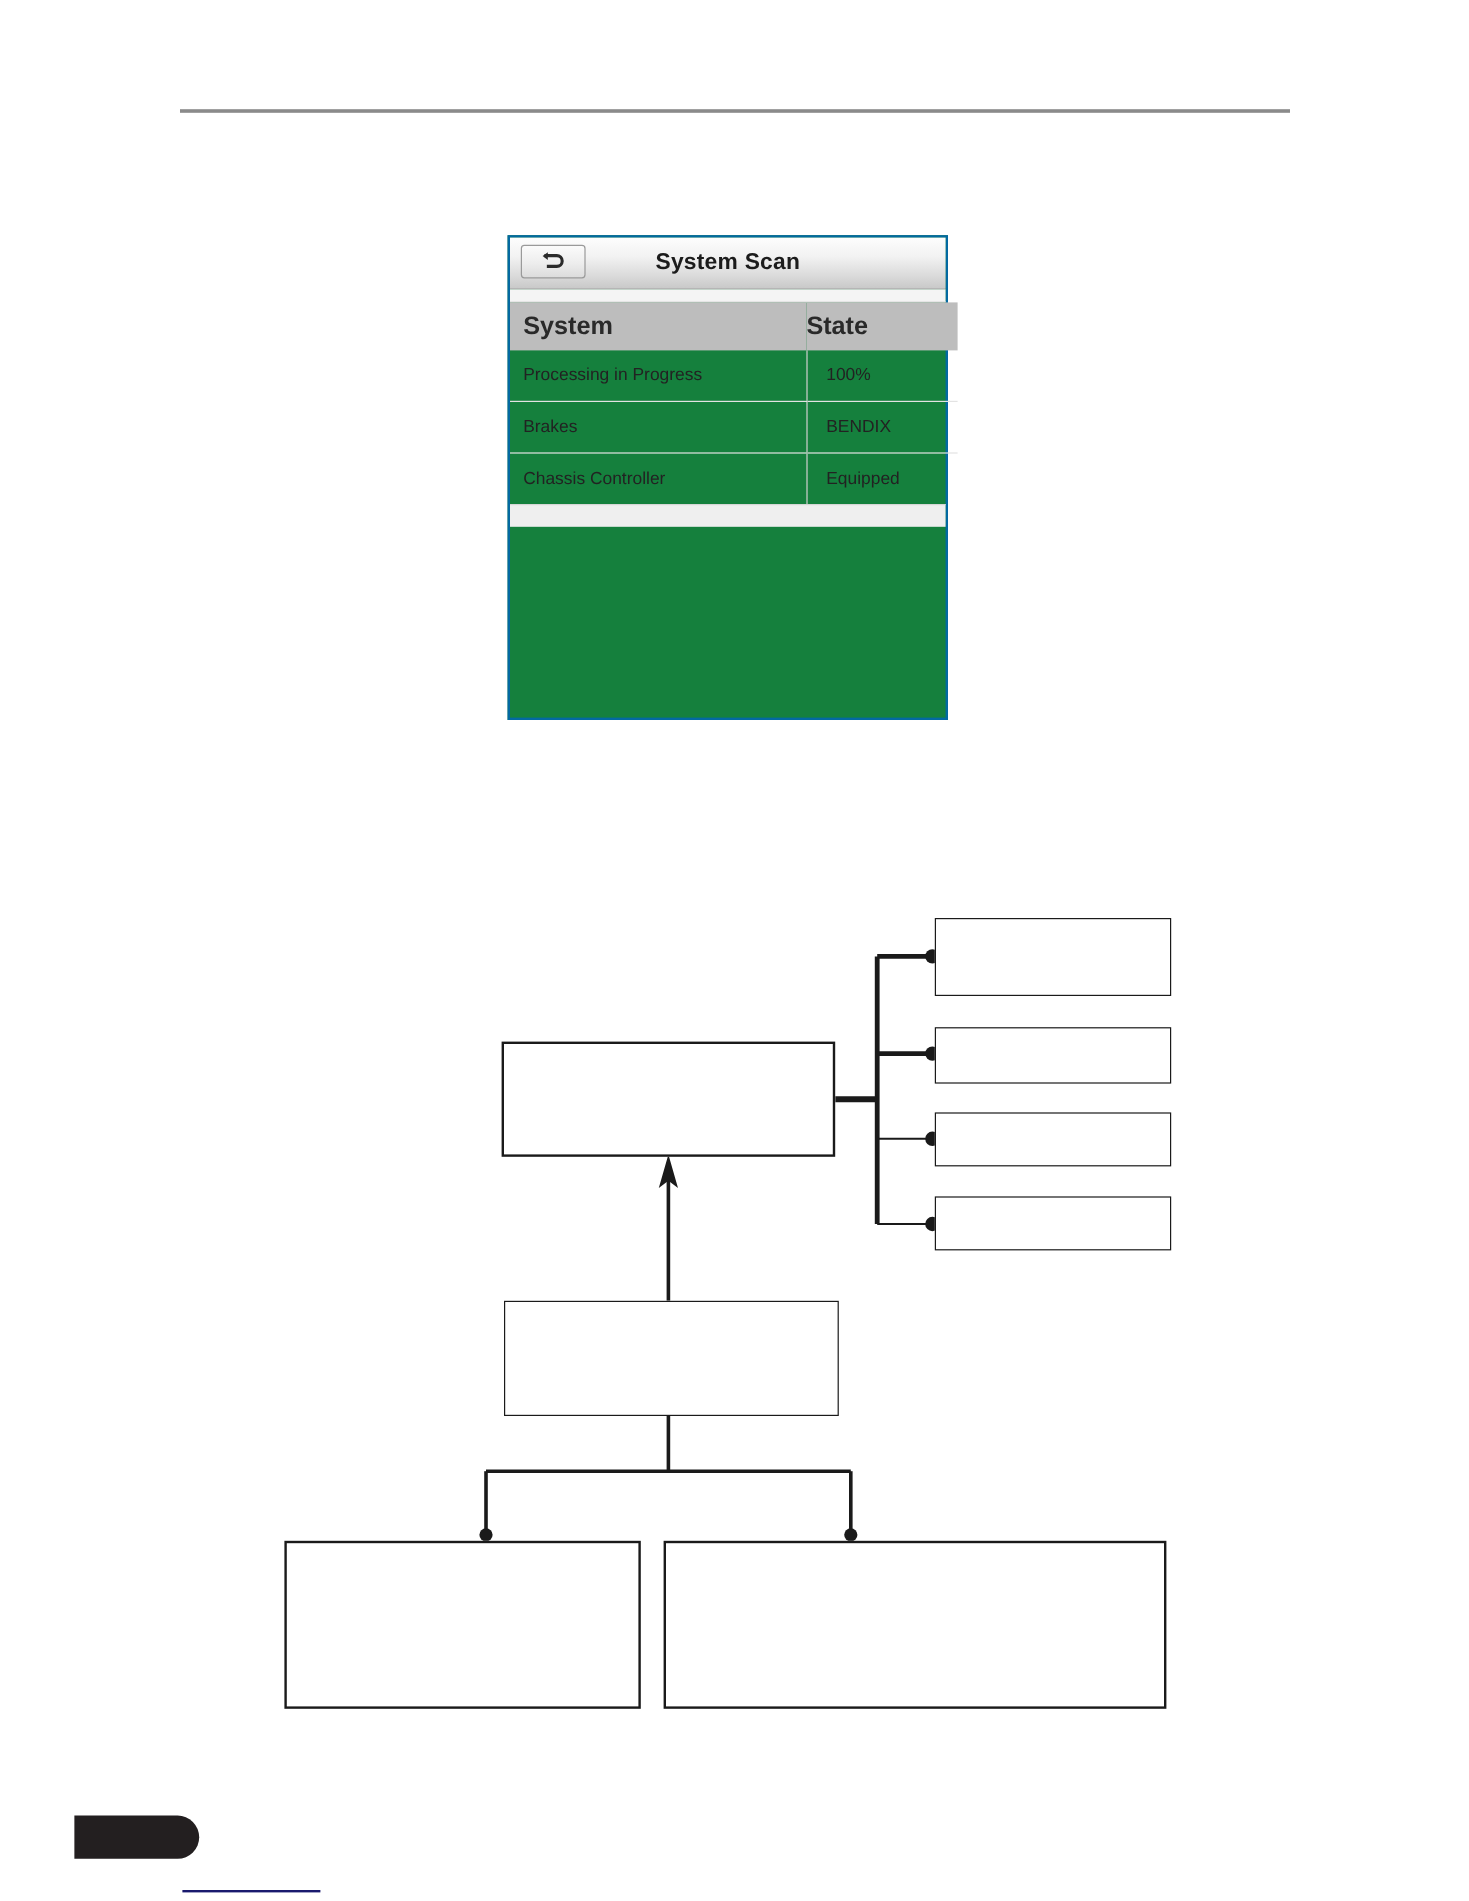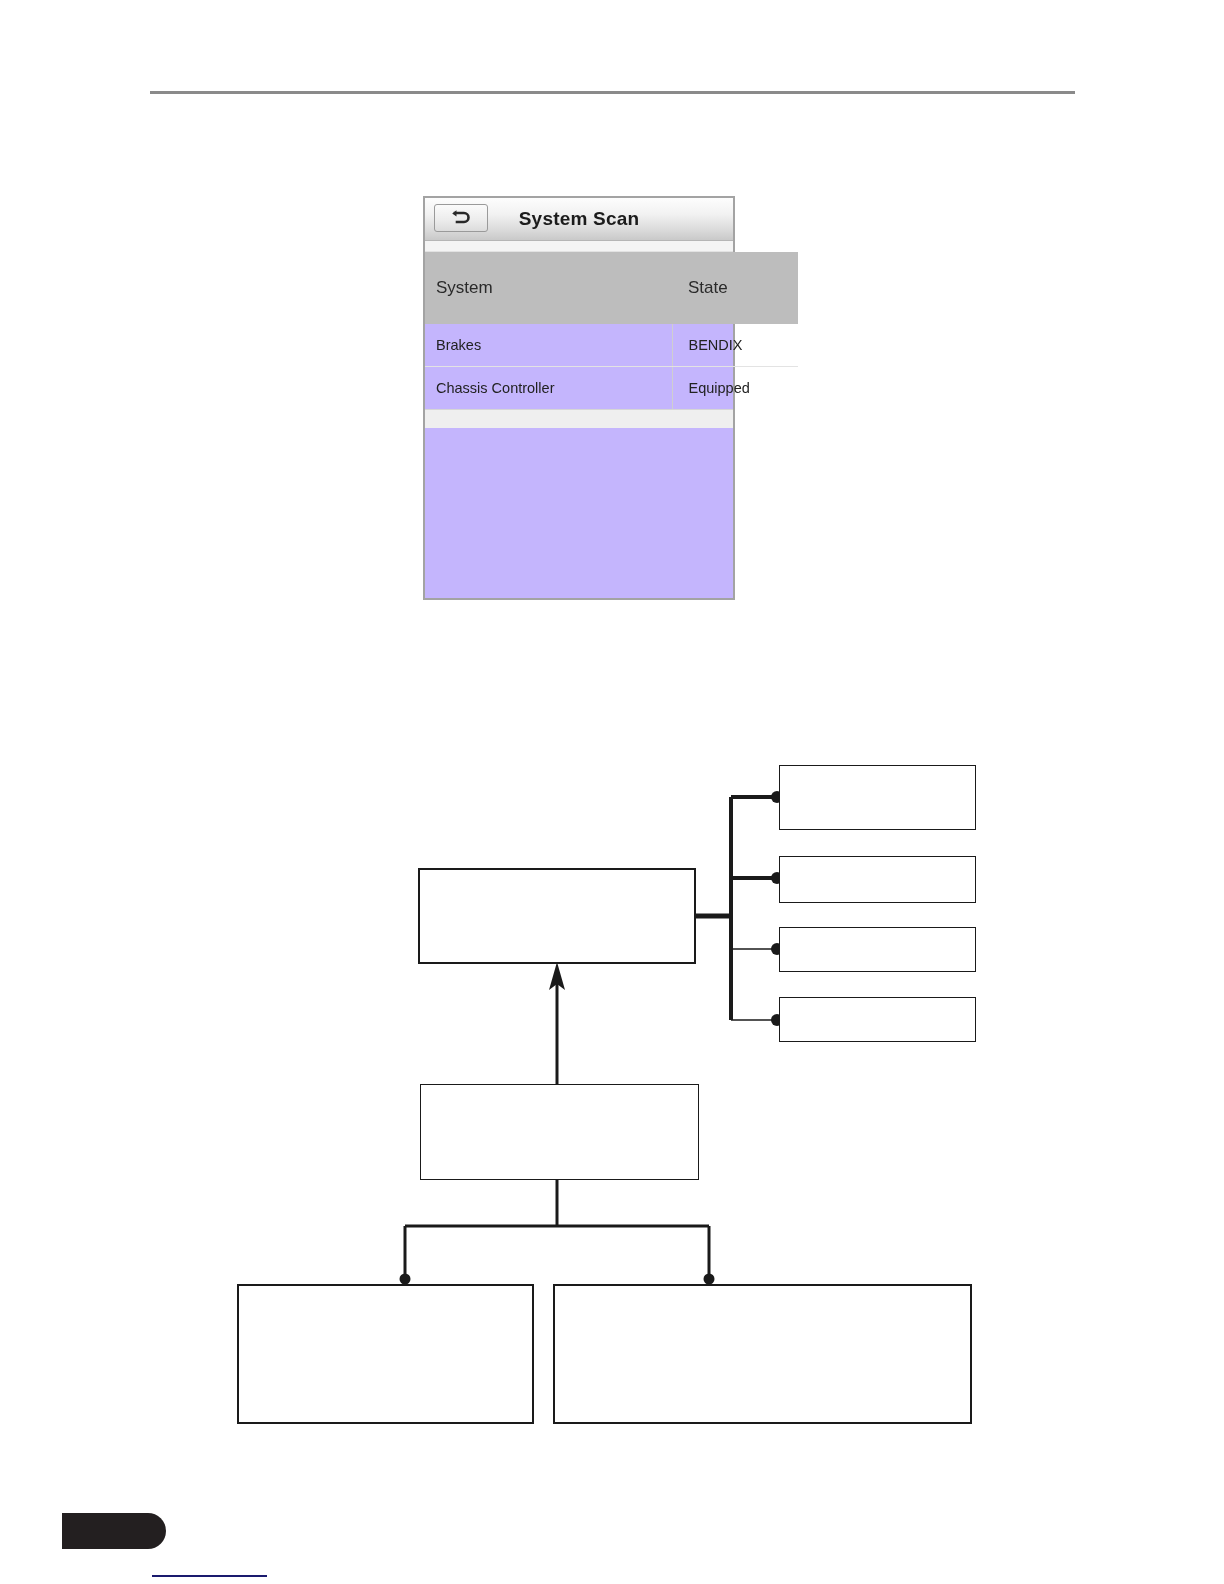--- a/index.html
+++ b/index.html
@@ -23,25 +23,25 @@
     width: 925px;
     height: 3px;
     background: #8a8a8a;
   }
 
   
   #device-panel {
     position: absolute;
     left: 423px;
     top: 196px;
-    width: 312px;
+    width: 367px;
     height: 404px;
-    border: 2px solid #a3a3a3;
+    border: 2px solid #0369a1;
     box-sizing: border-box;
-    background: #c4b5fd;
+    background: #15803d;
   }
 
   #titlebar {
     position: relative;
     height: 42px;
     background: linear-gradient(to bottom, #fdfdfd 0%, #f2f2f2 38%, #d9d9d9 78%, #c9c9c9 100%);
     border-bottom: 1px solid #b5b5b5;
   }
   #back-button {
     position: absolute;
@@ -80,24 +80,24 @@
 
   
   #scan-table {
     width: 100%;
     border-collapse: collapse;
     table-layout: fixed;
   }
   #scan-table th {
     background: #bdbdbd;
     color: #2a2a2a;
-    font-size: 17px;
-    font-weight: normal;
+    font-size: 21px;
+    font-weight: bold;
     height: 40px;
-    padding: 16px;
+    padding: 0;
     text-align: left;
     border: none;
   }
   #scan-table th.col-system { padding-left: 11px; }
   #scan-table th.col-state  { text-align: left; }
 
   #scan-table td {
     height: 42px;
     font-size: 14.5px;
     color: #222222;
@@ -181,20 +181,24 @@
         <col style="width:126px">
       </colgroup>
     <thead>
       <tr>
         <th class="col-system">System</th>
         <th class="col-state">State</th>
       </tr>
     </thead>
     <tbody>
       <tr>
+        <td class="cell-system">Processing in Progress</td>
+        <td class="cell-state">100%</td>
+      </tr>
+      <tr>
         <td class="cell-system">Brakes</td>
         <td class="cell-state">BENDIX</td>
       </tr>
       <tr>
         <td class="cell-system">Chassis Controller</td>
         <td class="cell-state">Equipped</td>
       </tr>
     </tbody>
   </table>
 

